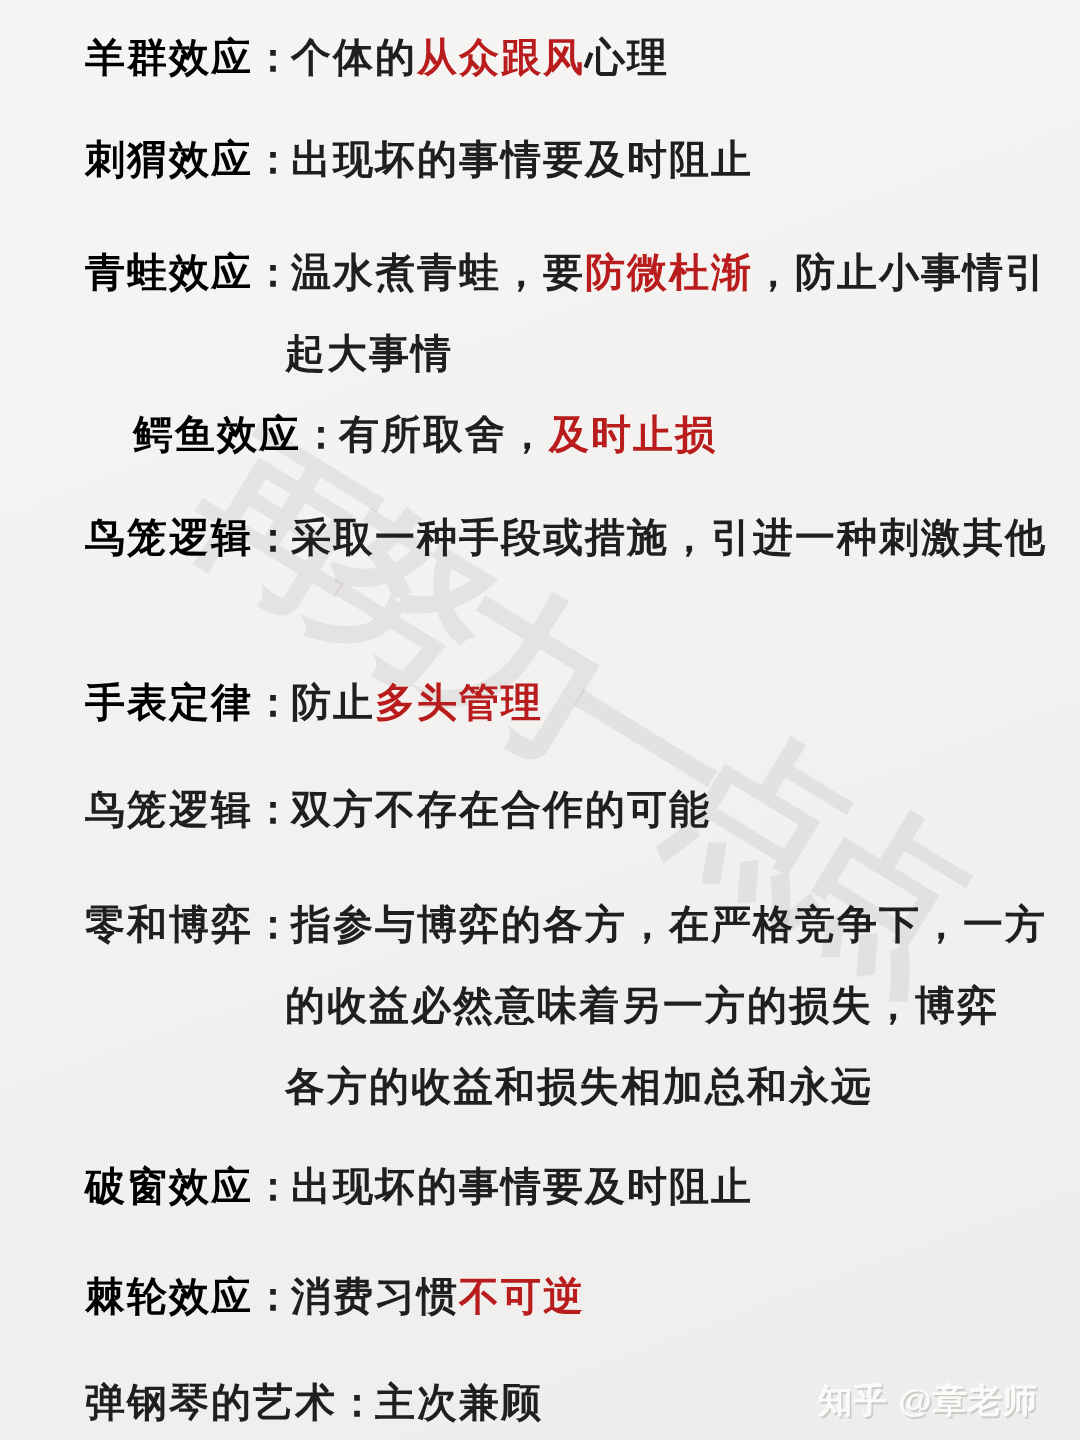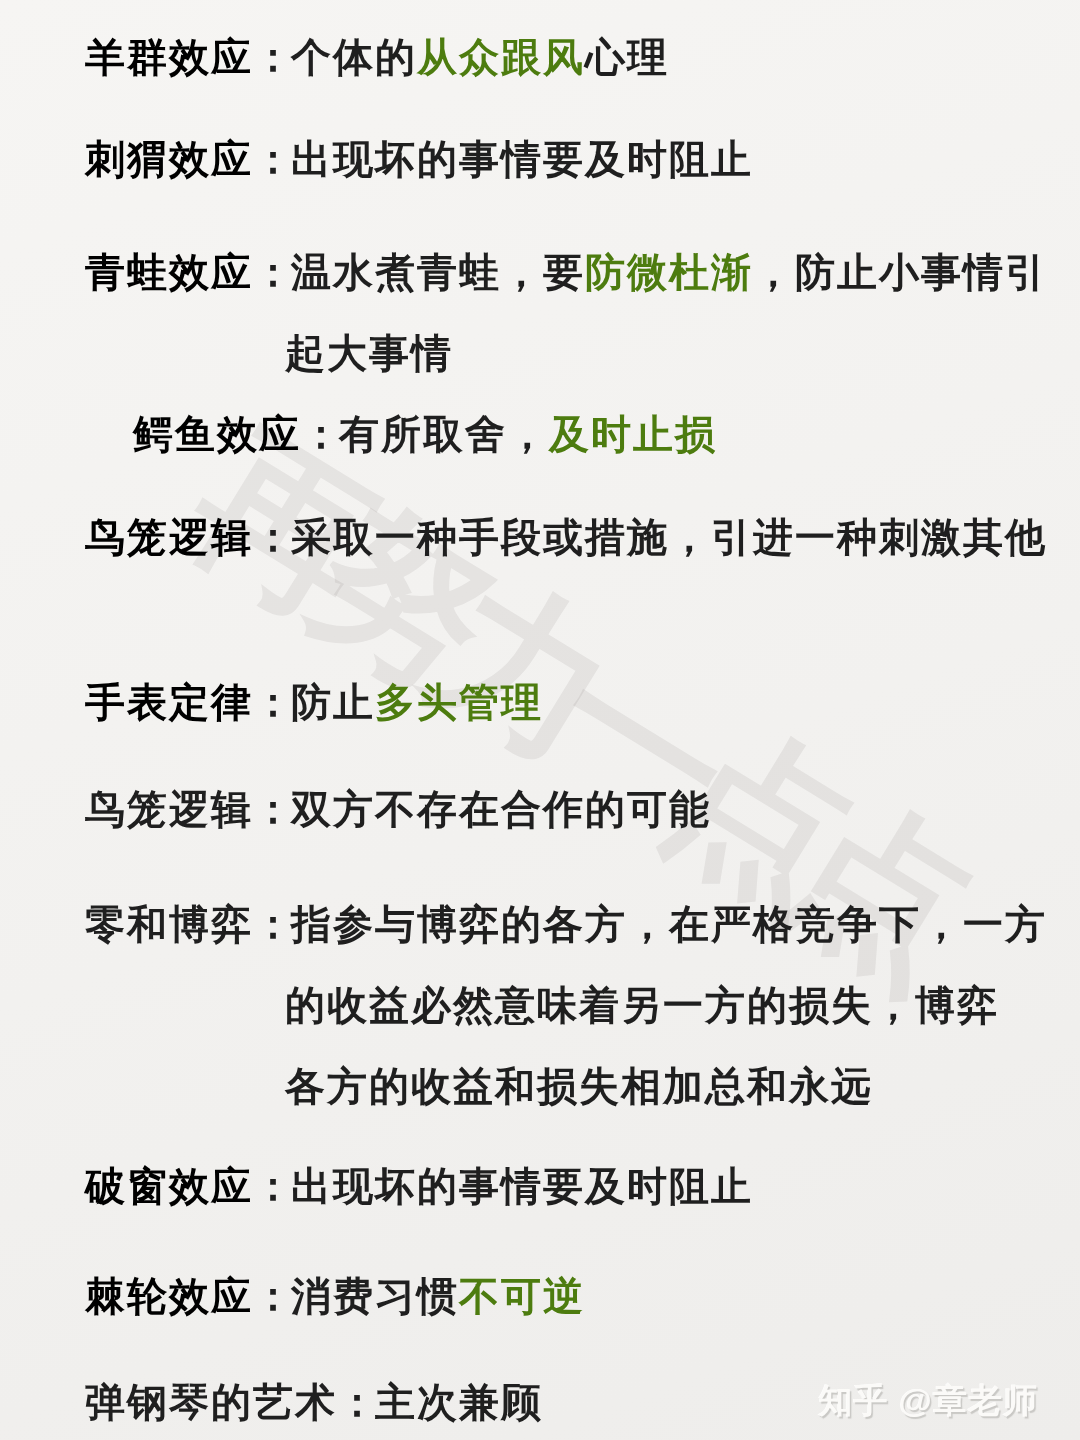--- a/index.html
+++ b/index.html
@@ -48,21 +48,21 @@
     color: #1f1f1f;
   }
   .term.red { color: #000000; }
   .colon {
     display: inline-block;
     width: 38px;
     color: #1f1f1f;
     font-weight: 700;
   }
   .seg { color: #1f1f1f; }
-  .seg.red { color: #4d7c0f; text-align: right; }
+  .seg.red { color: #b91c1c; text-align: right; }
 
   .diagonal-watermark {
     position: absolute;
     left: 200px;
     top: 440px;
     font-size: 170px;
     line-height: 170px;
     letter-spacing: -30px;
     font-weight: 700;
     color: rgba(60, 55, 48, 0.08);

